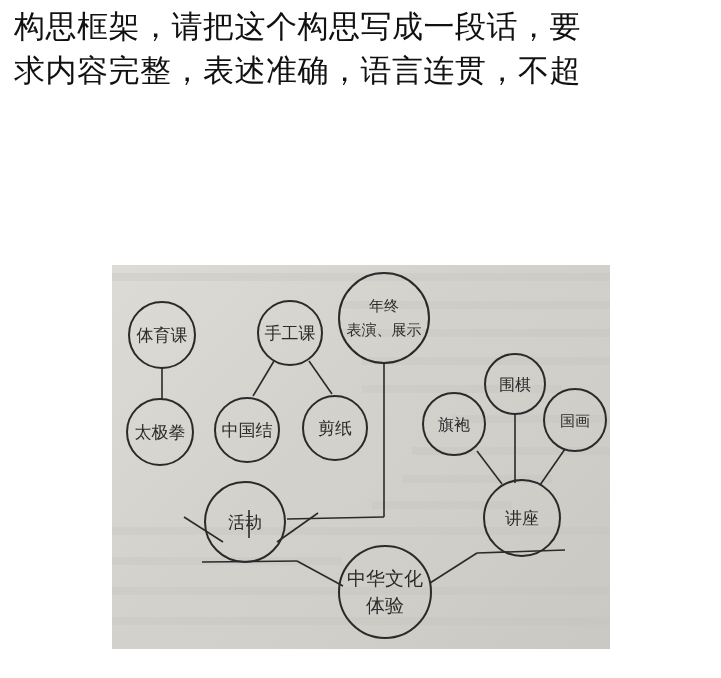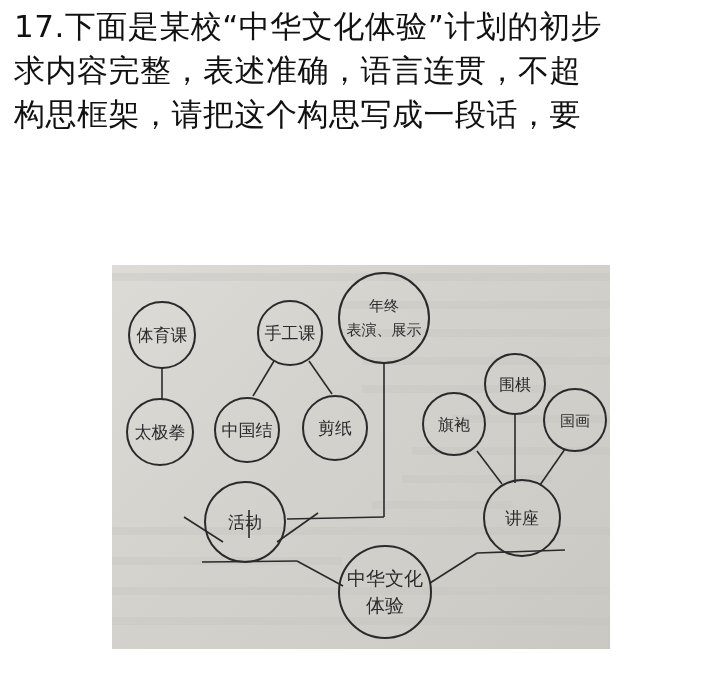--- a/index.html
+++ b/index.html
@@ -19,23 +19,22 @@
     .photo svg { position: absolute; left: 0; top: 0; }
     .node-label {
       font-family: "DejaVu Serif", "Liberation Serif", serif;
       fill: #2b2b2b;
     }
   </style>
 </head>
 <body>
 
 <div class="question">
-  <span class="line">17.下面是某校“中华文化体验”计划的初步</span>
+  <span class="line">构思框架，请把这个构思写成一段话，要</span>
   <span class="line">求内容完整，表述准确，语言连贯，不超</span>
-  <span class="line">构思框架，请把这个构思写成一段话，要</span>
 </div>
 
 <div class="photo">
   <svg width="498" height="384" viewBox="0 0 498 384">
 
     <g opacity="0.35">
       <rect x="0" y="8" width="498" height="8" fill="#c5c4bf"></rect>
       <rect x="230" y="36" width="268" height="8" fill="#c5c4bf"></rect>
       <rect x="230" y="64" width="268" height="8" fill="#c5c4bf"></rect>
       <rect x="250" y="92" width="248" height="8" fill="#c5c4bf"></rect>

